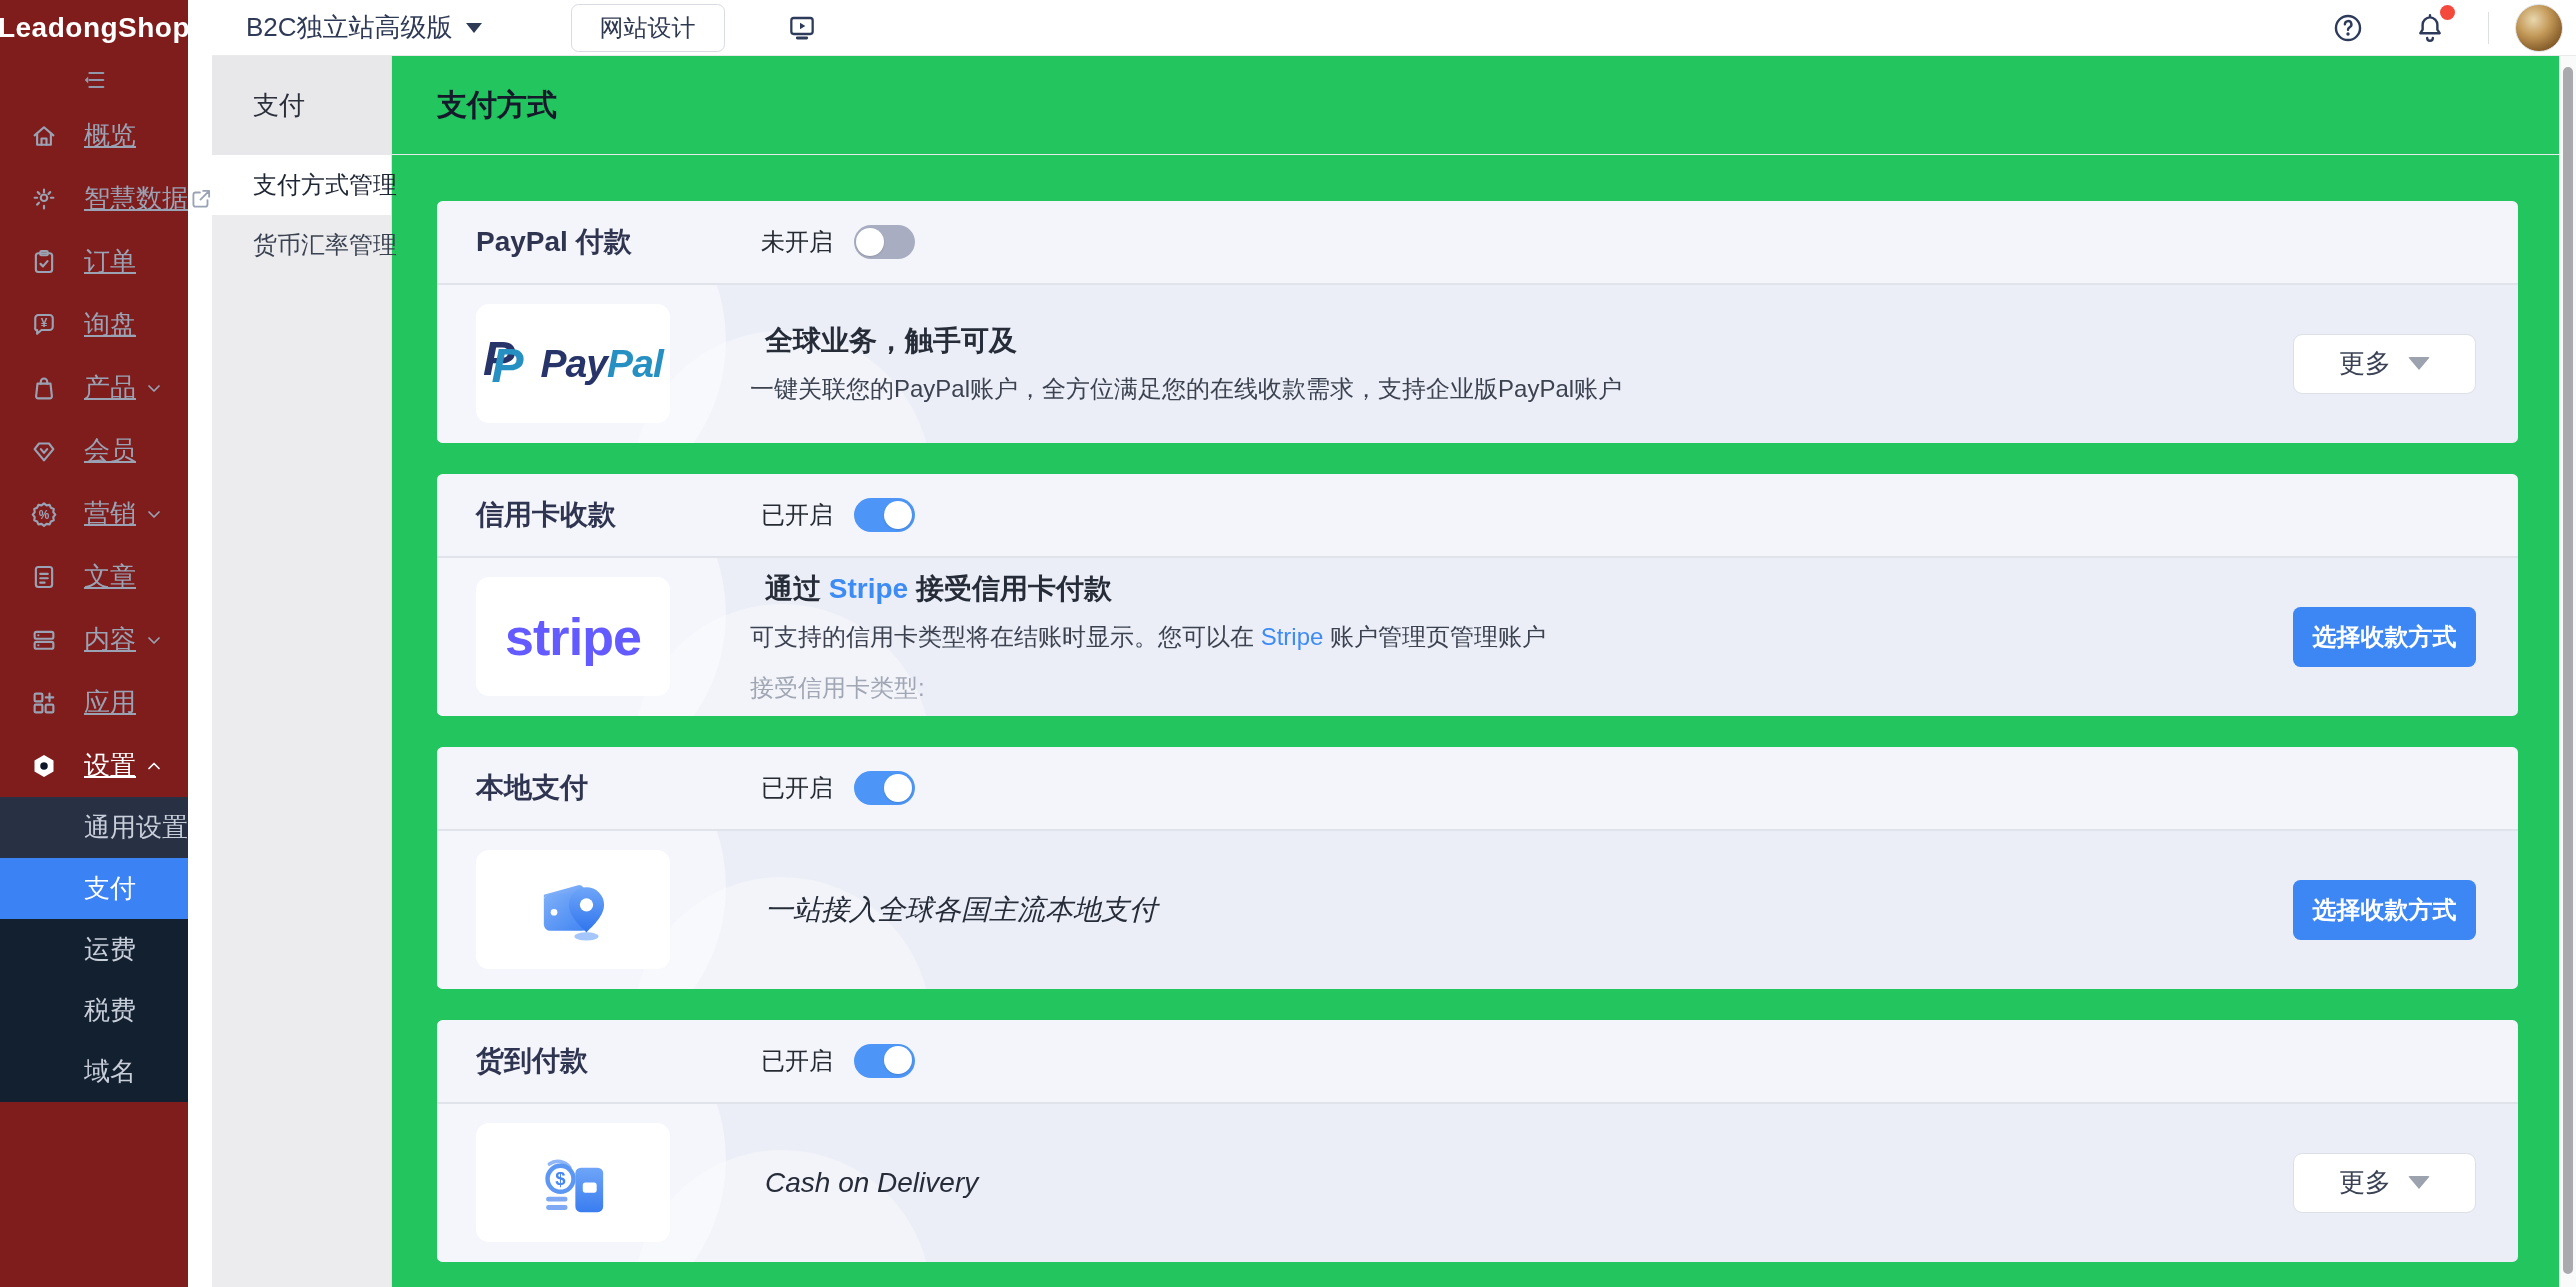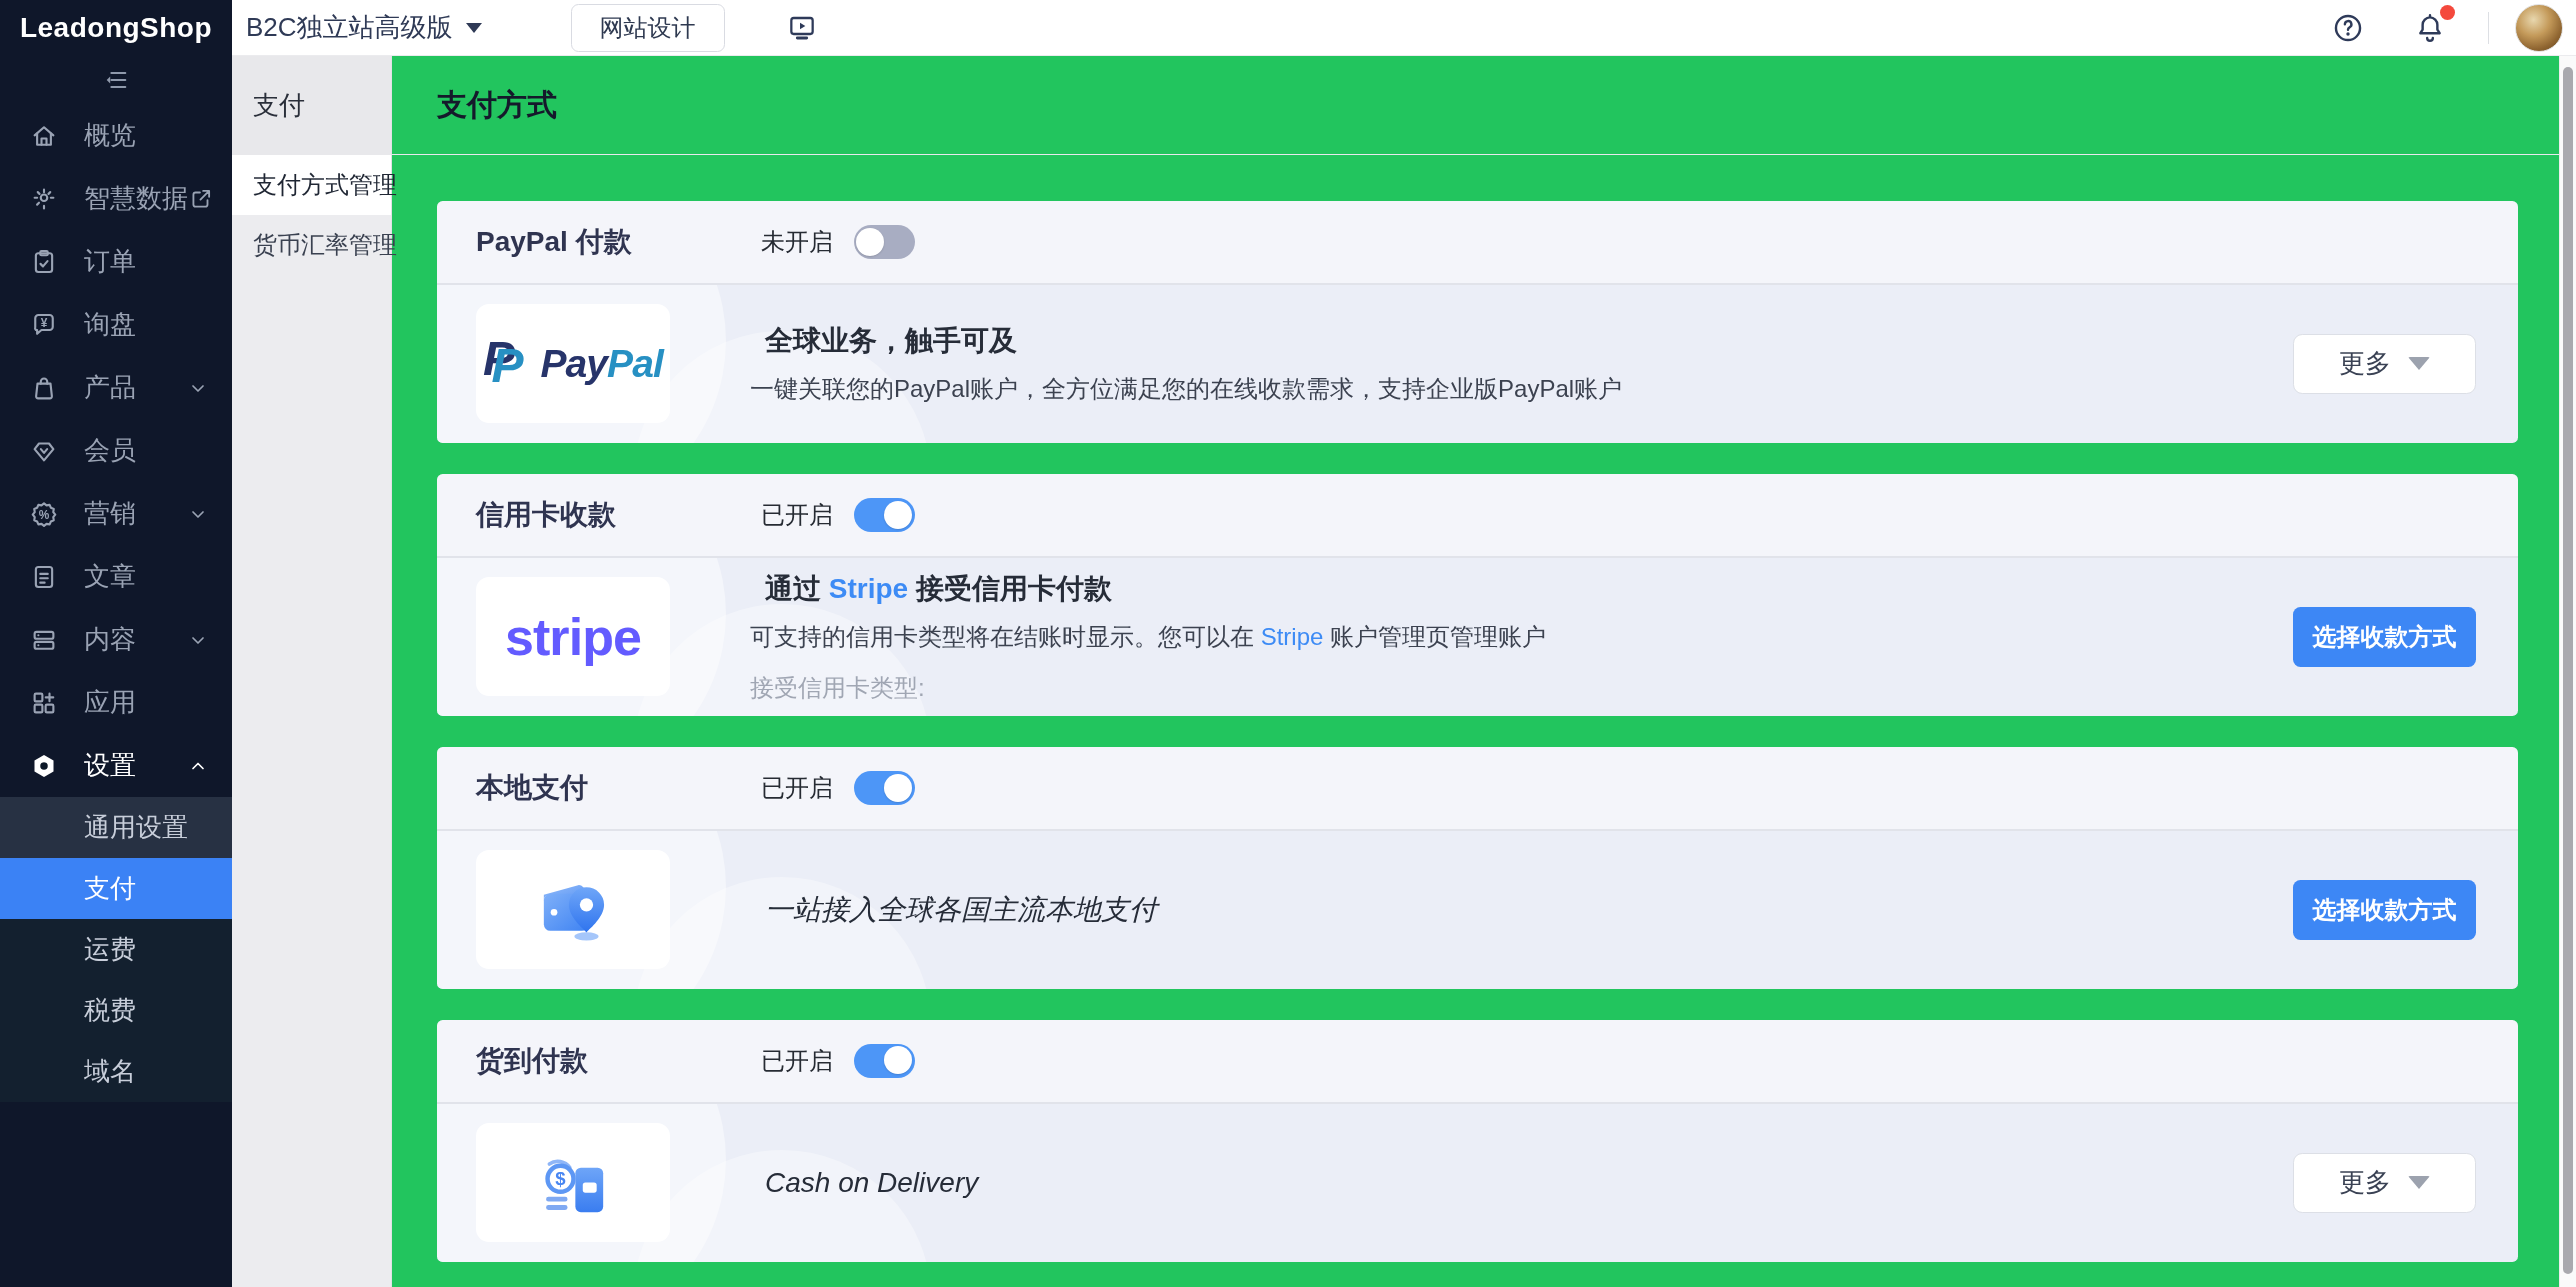--- a/index.html
+++ b/index.html
@@ -1,27 +1,27 @@
 <!DOCTYPE html>
 <html style="font-size:15px"><head>
 <meta charset="utf-8">
 <style>
   * { margin:0; padding:0; box-sizing:border-box; }
   html,body { width:2576px; height:1287px; }
   body { font-family:"Liberation Sans","DejaVu Sans",sans-serif; background:#fff; overflow:hidden; }
   .app { position:relative; width:2576px; height:1287px; overflow:hidden; background:#fff; }
 
   
-  .sidebar { position:absolute; left:0; top:0; width:232px; height:1287px; background:#0f172a; z-index:5; display:flex; flex-direction:column; }
+  .sidebar { position:absolute; left:0; top:0; width:188px; height:1287px; background:#7f1d1d; z-index:5; display:flex; flex-direction:column; }
   .logo { height:56px; display:flex; align-items:center; justify-content:center; color:#fff; font-size:28px; font-weight:700; letter-spacing:0.5px; }
   .collapse-row { height:48px; display:flex; align-items:center; justify-content:center; color:#8F99AB; }
   .nav { display:flex; flex-direction:column; }
   .nav-item { height:63px; display:flex; align-items:center; padding:0 20.5px 0 28px; color:#9AA3B4; font-size:26px; cursor:pointer; }
   .nav-item .ico { width:32px; height:32px; display:flex; align-items:center; justify-content:center; margin-right:24px; flex:none; }
-  .nav-item .lbl { flex:1; white-space:nowrap; }
+  .nav-item .lbl { flex:1; white-space:nowrap;text-decoration:underline; }
   .nav-item .trail { width:28px; display:flex; justify-content:center; }
   .nav-item.active { color:#fff; }
   .submenu { background:#13202F; }
   .sub-item { height:61px; display:flex; align-items:center; padding-left:84px; font-size:26px; color:#C8CEDA; cursor:pointer; }
   .sub-item.hl { background:#273143; }
   .sub-item.active { background:#3B82F5; color:#fff; }
   svg.i { stroke:currentColor; fill:none; stroke-width:1.7; stroke-linecap:round; stroke-linejoin:round; }
 
   
   .topbar { position:absolute; left:212px; top:0; right:0; height:56px; background:#fff; border-bottom:0.9px solid #EBEBEE; display:flex; align-items:center; padding:0 13px 0 34px; z-index:4; }

